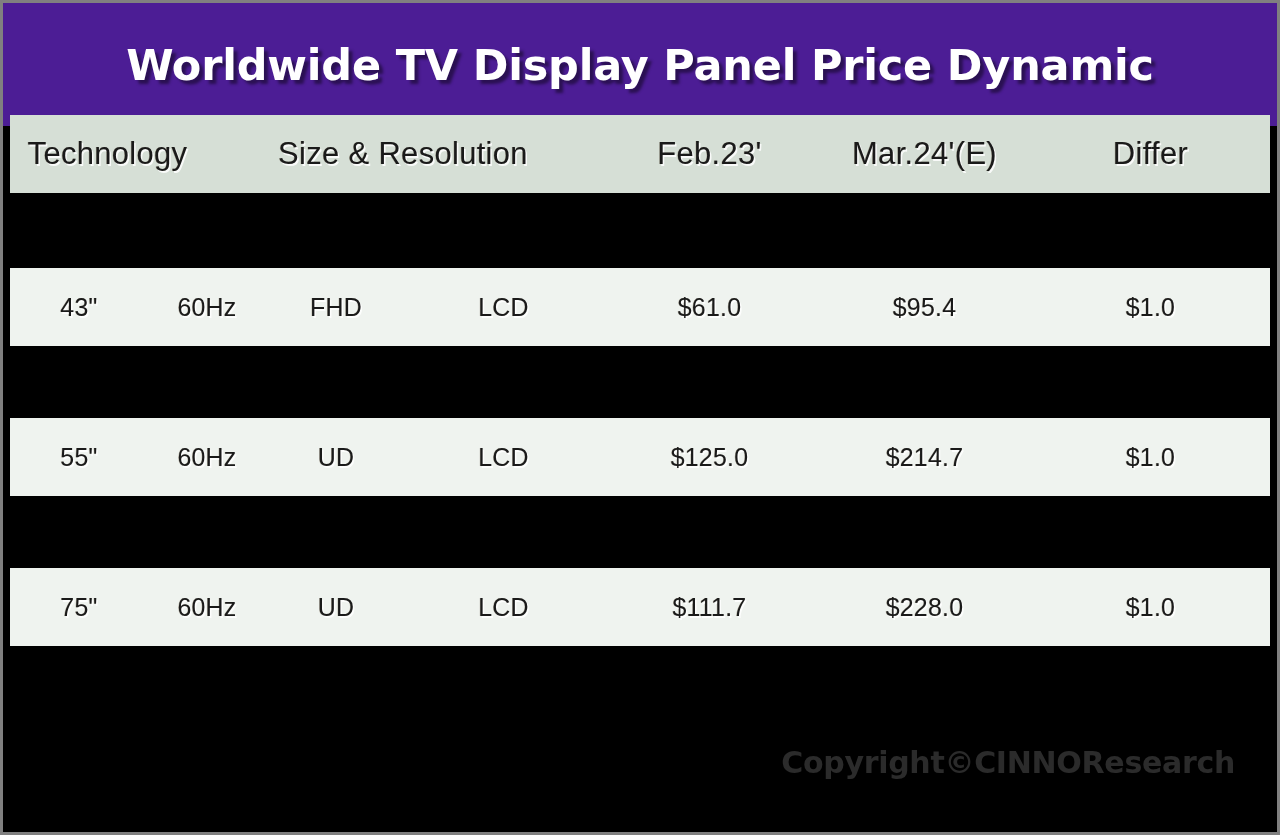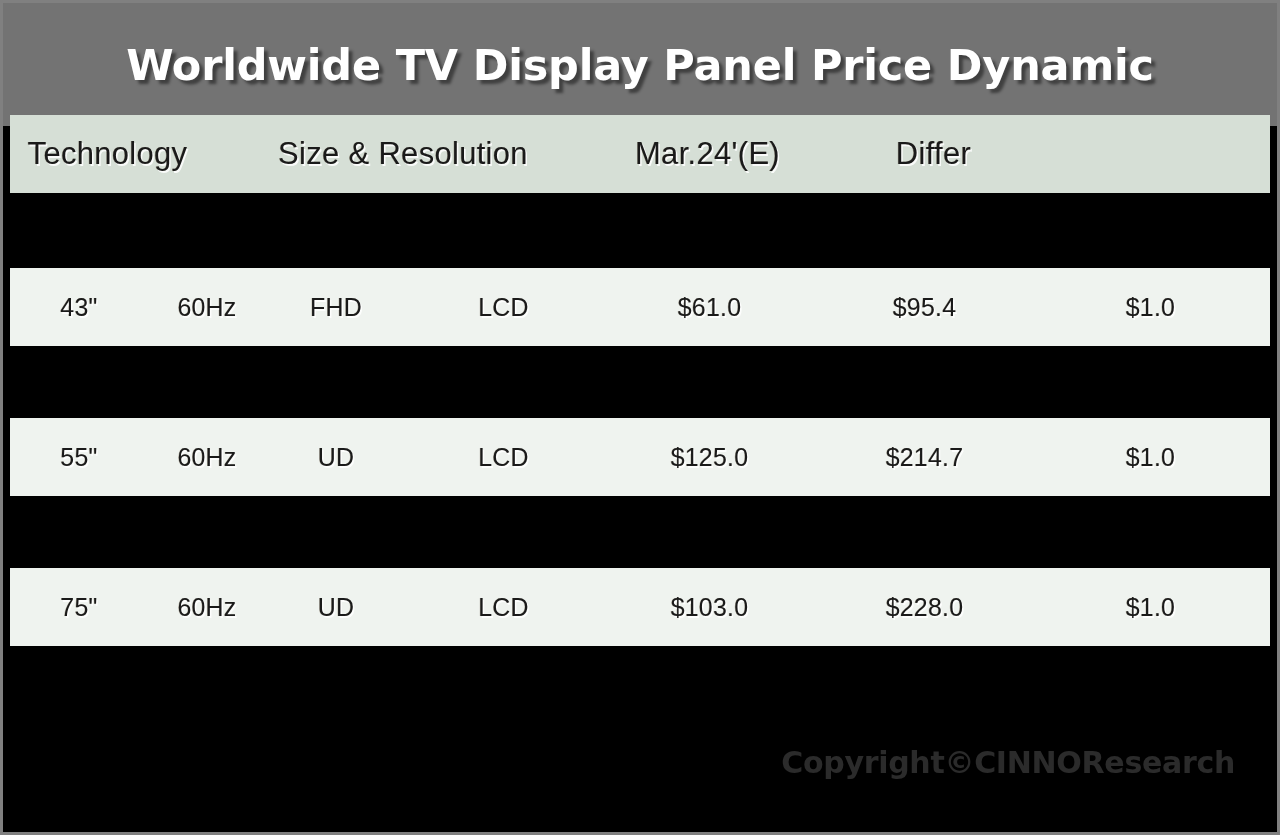--- a/index.html
+++ b/index.html
@@ -23,21 +23,21 @@
     overflow: hidden;
   }
 
   
   .title-bar {
     position: absolute;
     left: 0;
     top: 0;
     width: 1274px;
     height: 123px;
-    background: #737373;
+    background: #4c1d95;
     display: flex;
     align-items: center;
     justify-content: center;
   }
   .title-text {
     font-family: "DejaVu Sans", sans-serif;
     font-weight: bold;
     font-size: 43px;
     color: #ffffff;
     letter-spacing: -0.2px;
@@ -125,20 +125,21 @@
 
   <div class="title-bar">
     <div class="title-text">Worldwide TV Display Panel Price Dynamic</div>
   </div>
 
   <div class="table">
 
     <div class="row header">
       <div class="cell c-tech">Technology</div>
       <div class="cell c-sizegroup">Size &amp; Resolution</div>
+      <div class="cell c-prev">Feb.23'</div>
       <div class="cell c-next">Mar.24'(E)</div>
       <div class="cell c-diff">Differ</div>
     </div>
 
     <div class="row data r0">
       <div class="cell c-size">43"</div>
       <div class="cell c-rate">60Hz</div>
       <div class="cell c-res">FHD</div>
       <div class="cell c-tech">LCD</div>
       <div class="cell c-prev">$61.0</div>
@@ -154,21 +155,21 @@
       <div class="cell c-prev">$125.0</div>
       <div class="cell c-next">$214.7</div>
       <div class="cell c-diff">$1.0</div>
     </div>
 
     <div class="row data r2">
       <div class="cell c-size">75"</div>
       <div class="cell c-rate">60Hz</div>
       <div class="cell c-res">UD</div>
       <div class="cell c-tech">LCD</div>
-      <div class="cell c-prev">$103.0</div>
+      <div class="cell c-prev">$111.7</div>
       <div class="cell c-next">$228.0</div>
       <div class="cell c-diff">$1.0</div>
     </div>
 
   </div>
 
   <div class="watermark">Copyright©CINNOResearch</div>
 
 </div>
 

